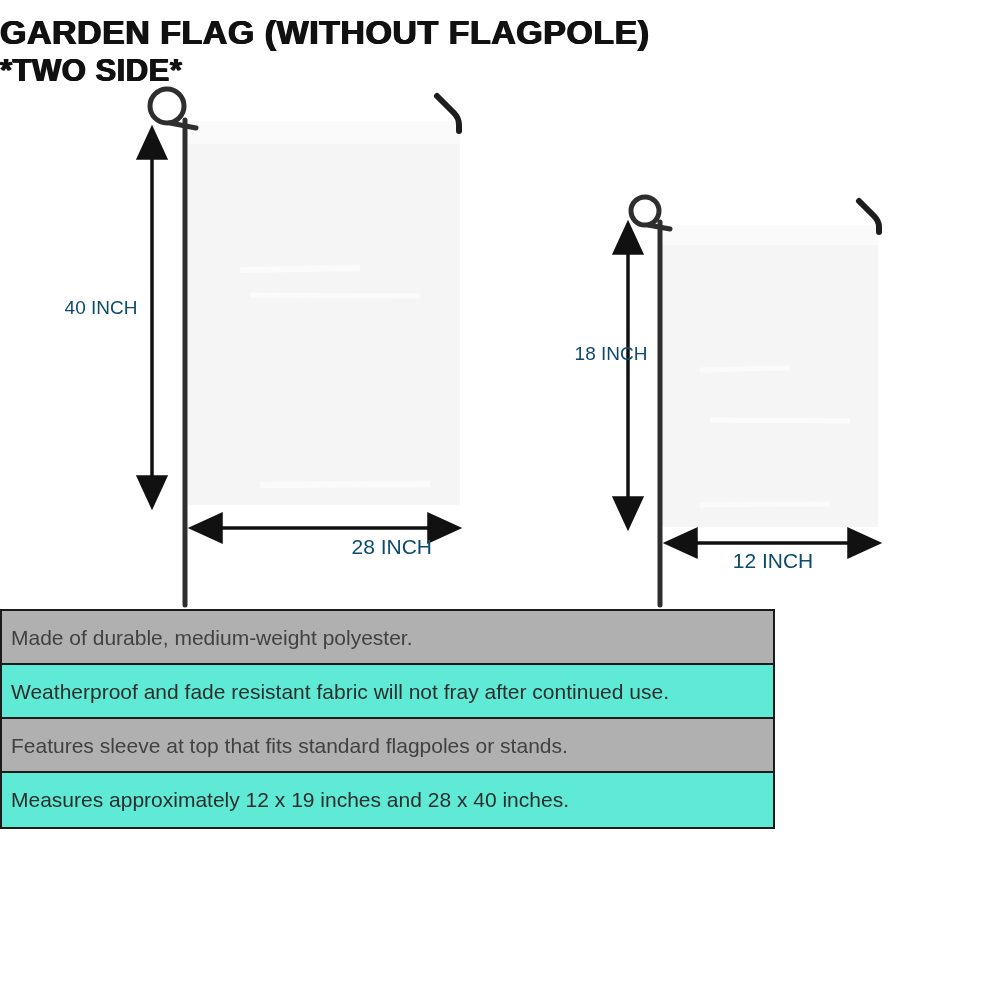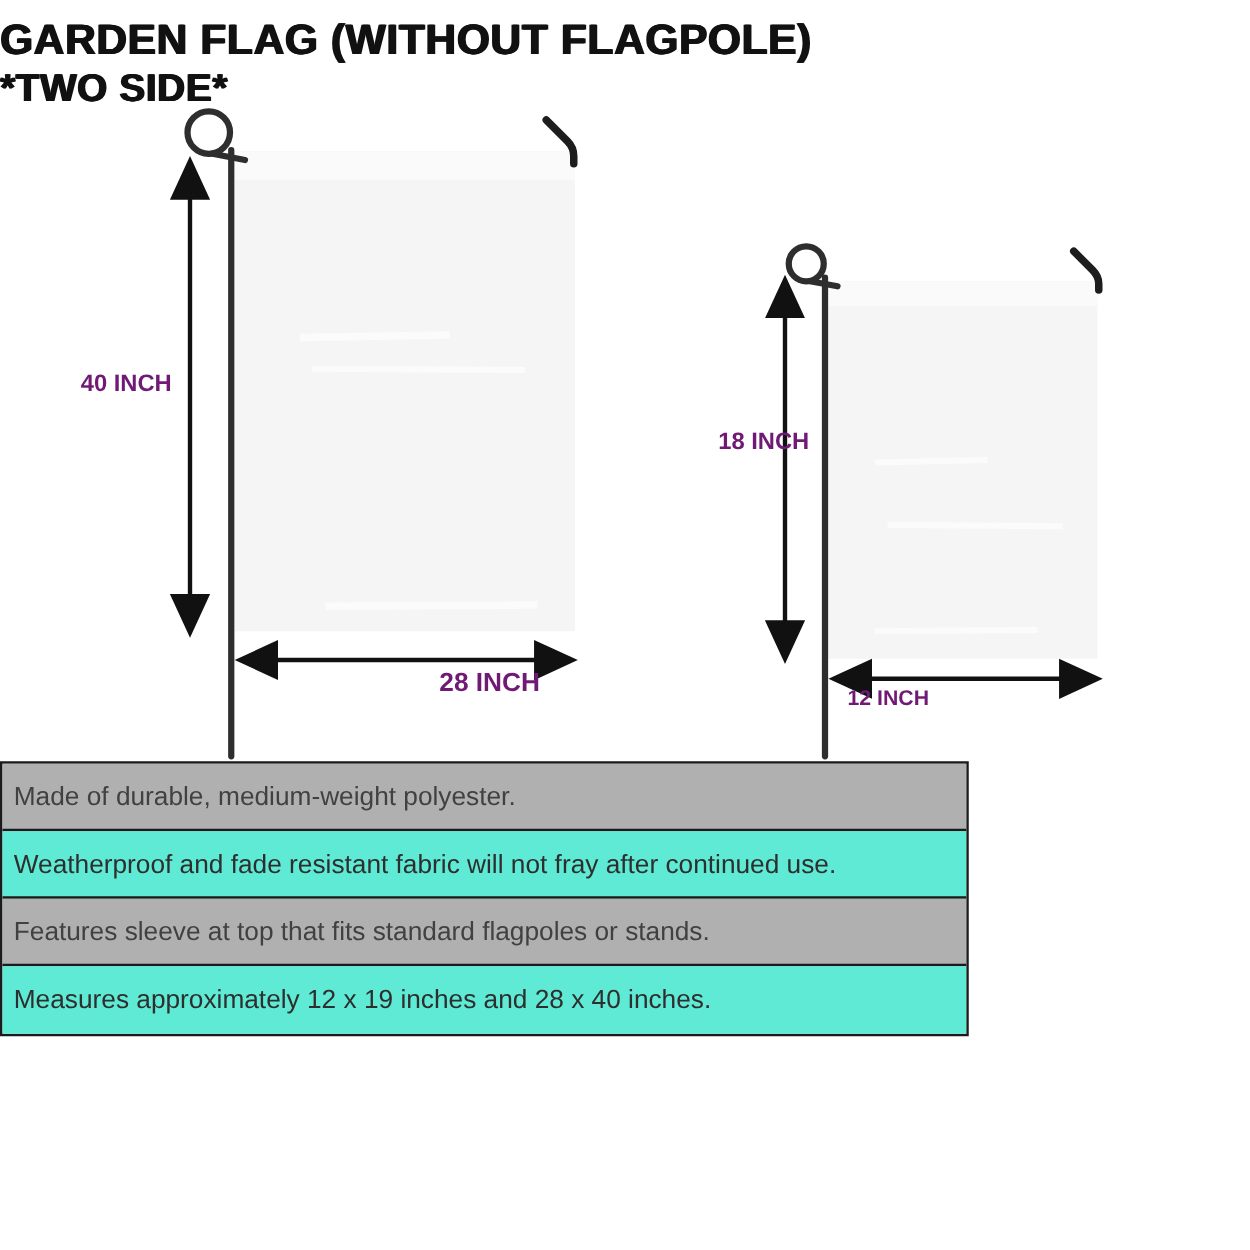--- a/index.html
+++ b/index.html
@@ -38,28 +38,28 @@
   }
 
   
   .diagram {
     position: absolute;
     top: 0; left: 0;
     width: 1000px; height: 610px;
   }
   .dim-label {
     position: absolute;
-    font-weight: bold;
-    color: #701a75;
+    font-weight: normal;
+    color: #0c4a6e;
     white-space: nowrap;
   }
   #label-h-large { top: 297px; left: 60px; width: 82px; text-align: center; font-size: 19px; }
   #label-w-large { top: 535px; left: 242px; width: 190px; text-align: right; font-size: 21px; }
   #label-h-small { top: 343px; left: 535px; width: 82px; text-align: center; font-size: 19px; margin-left: 35px; }
-  #label-w-small { top: 549px; left: 678px; width: 190px; font-size: 17px; }
+  #label-w-small { top: 549px; left: 678px; width: 190px; text-align: center; font-size: 21px; }
 
   
   .features {
     position: absolute;
     top: 609px; left: 0;
     width: 775px;
     border: 2px solid #1b1b1b;
     box-sizing: border-box;
   }
   .feature-row {

